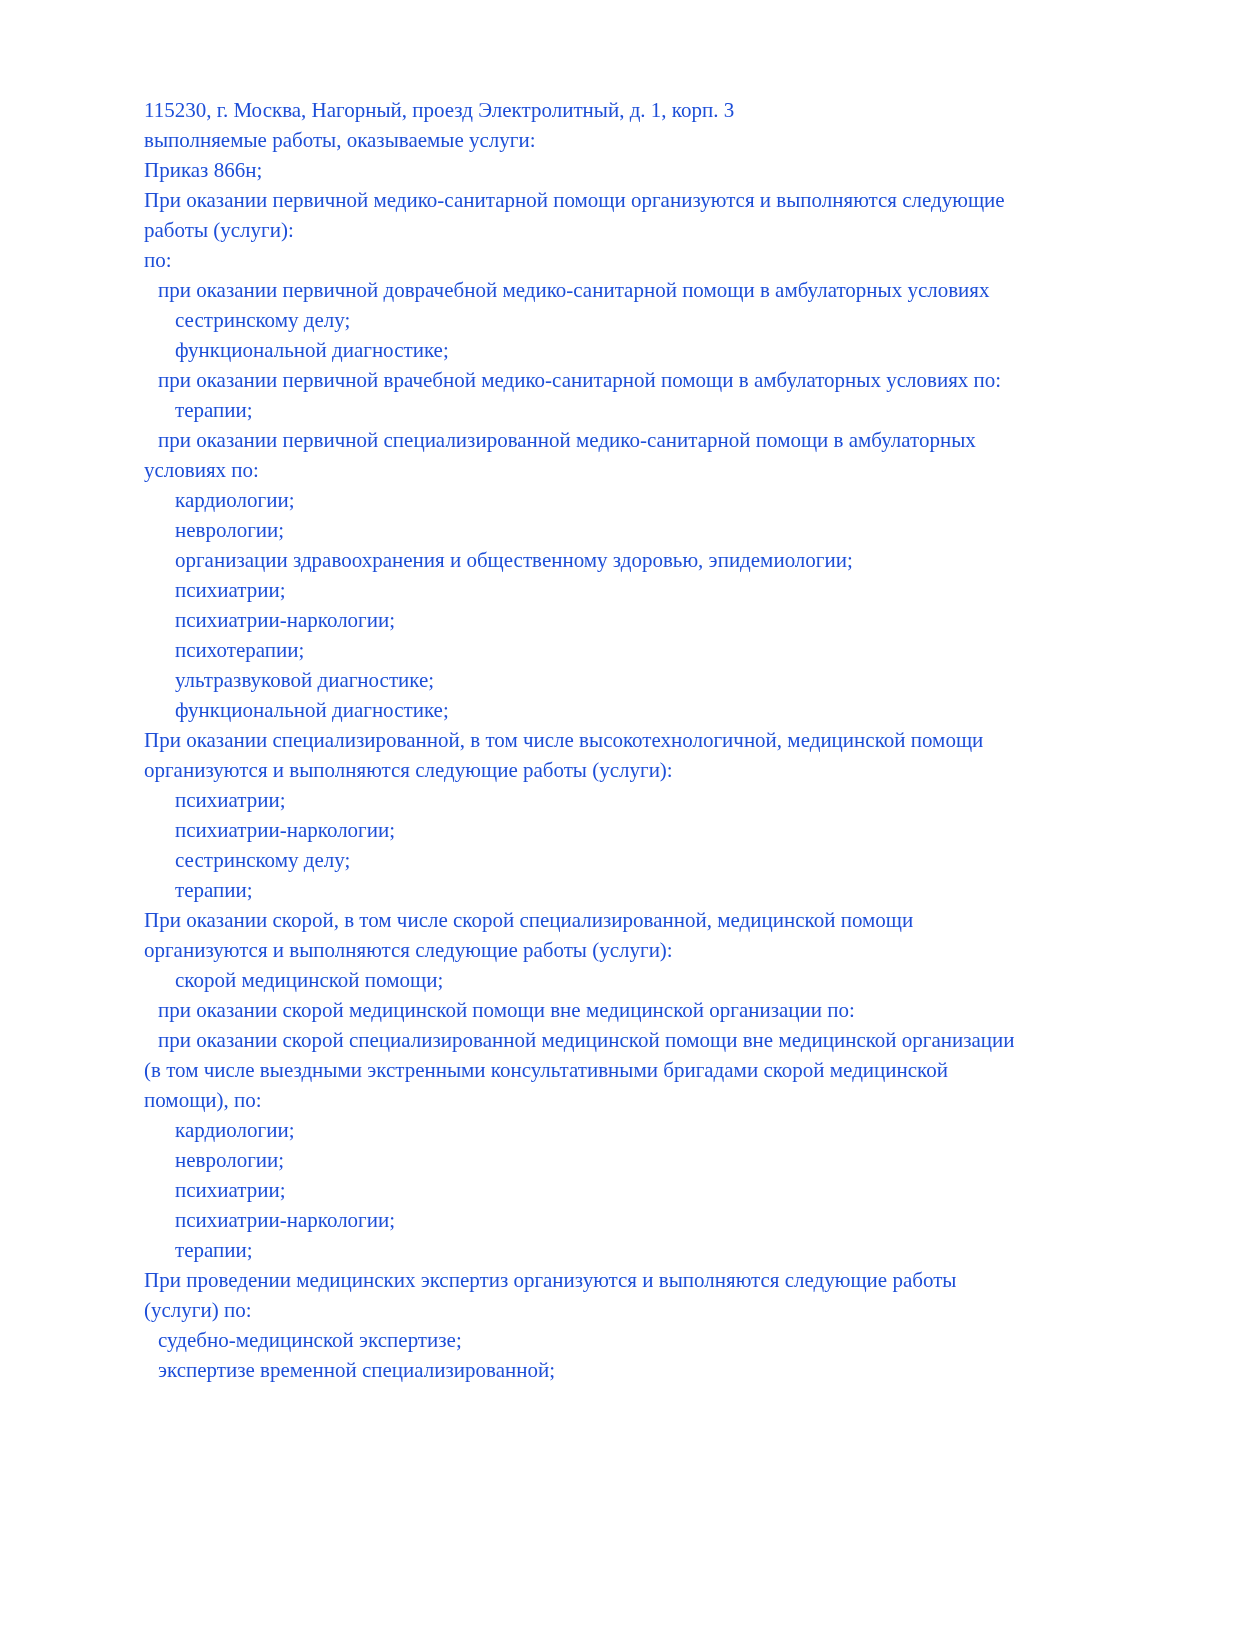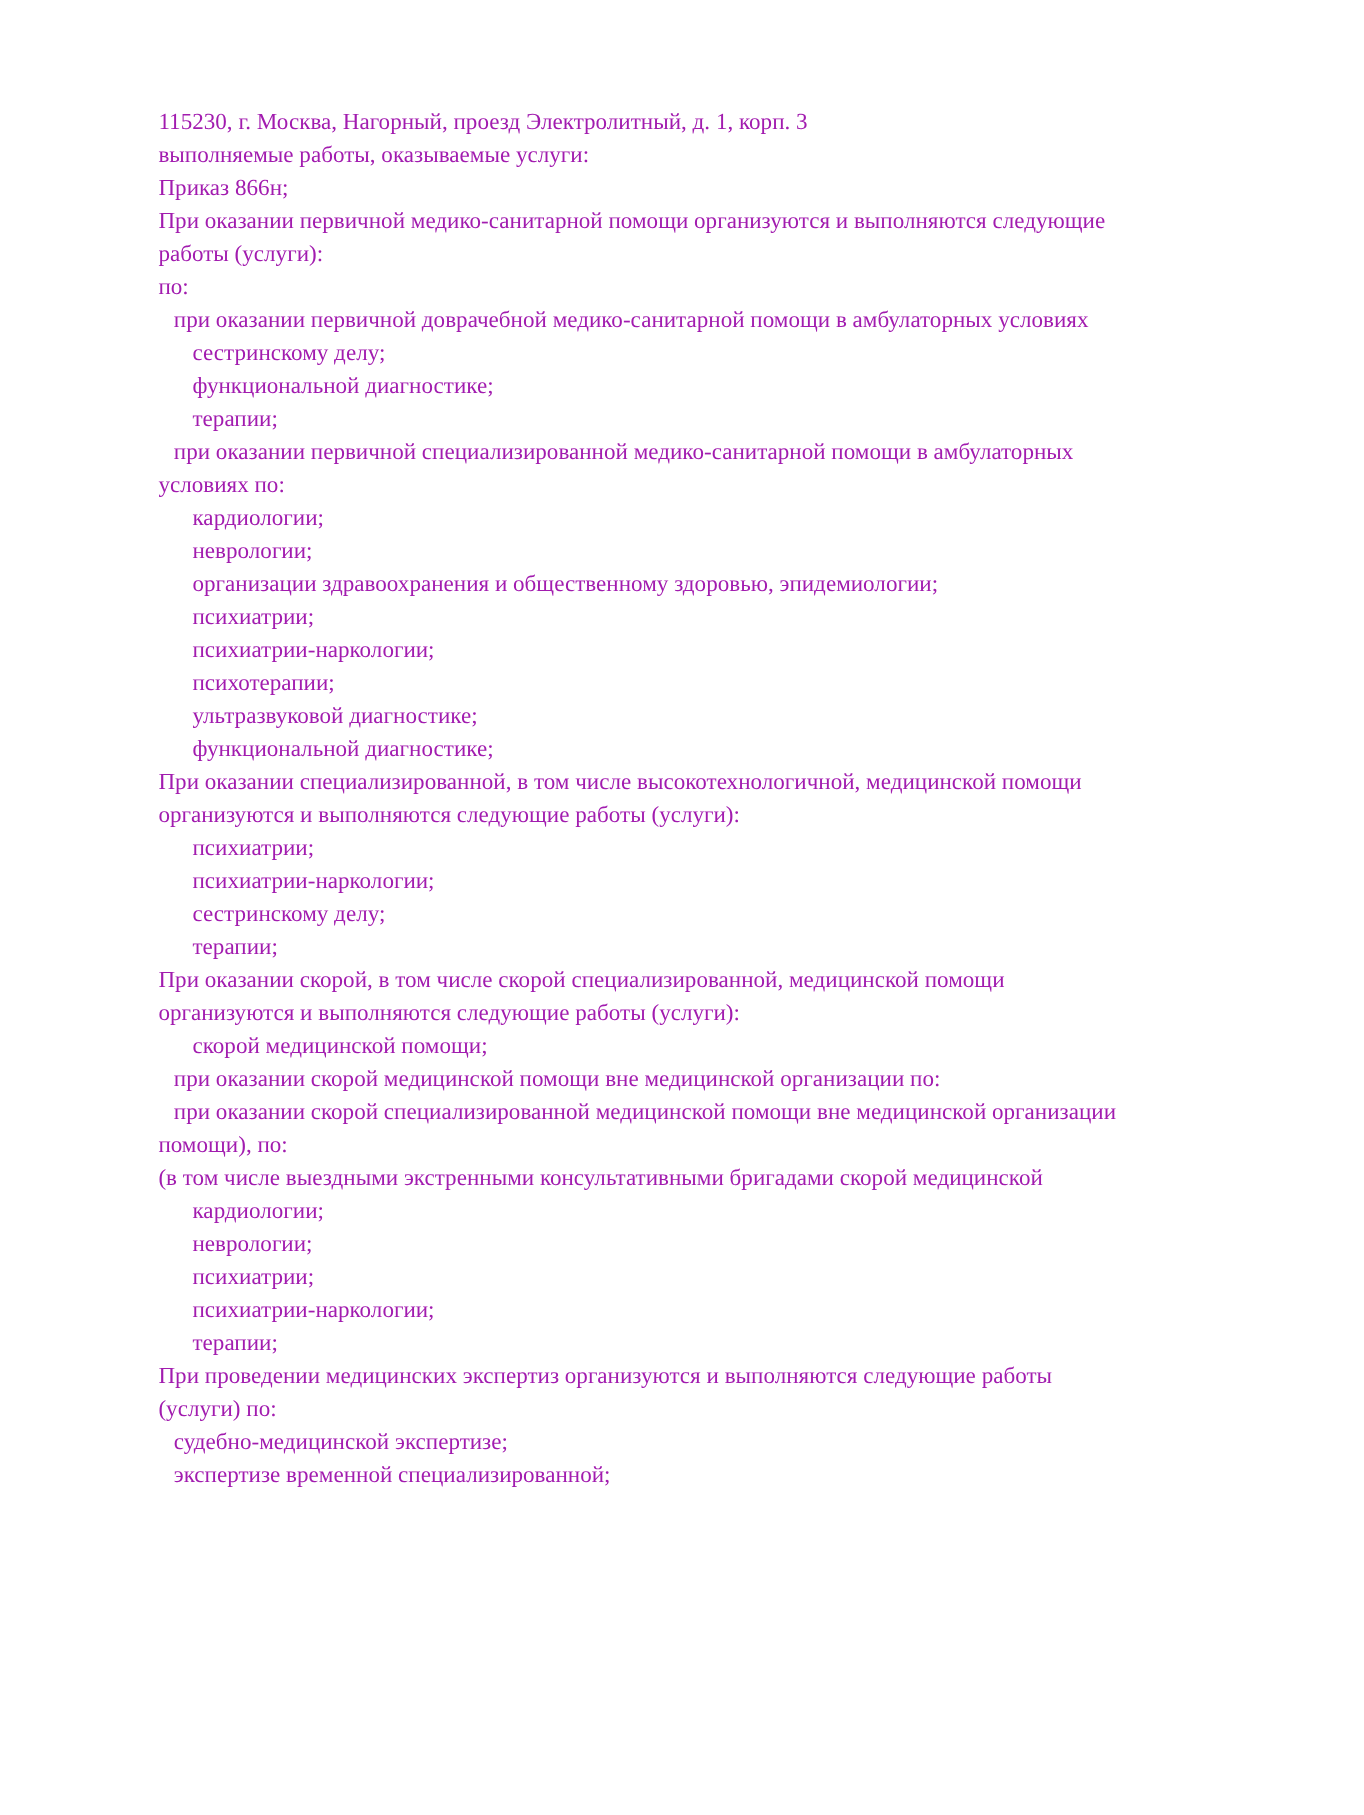--- a/index.html
+++ b/index.html
@@ -20,40 +20,41 @@
     position: absolute;
     left: 144px;
     top: 95px;
     width: 1010px;
   }
   .doc-line {
     font-size: 21px;
     line-height: 30px;
     height: 30px;
     white-space: pre;
-    color: #a21caf;
+    color: #1d4ed8;
   }
   .indent-0 { padding-left: 0; }
   .indent-1 { padding-left: 14px; }
   .indent-2 { padding-left: 31px; }
 </style>
 </head>
 <body>
 
 <div class="page">
   <div class="content">
       <div class="doc-line indent-0">115230, г. Москва, Нагорный, проезд Электролитный, д. 1, корп. 3</div>
       <div class="doc-line indent-0">выполняемые работы, оказываемые услуги:</div>
       <div class="doc-line indent-0">Приказ 866н;</div>
       <div class="doc-line indent-0">При оказании первичной медико-санитарной помощи организуются и выполняются следующие</div>
       <div class="doc-line indent-0">работы (услуги):</div>
       <div class="doc-line indent-0">по:</div>
       <div class="doc-line indent-1">при оказании первичной доврачебной медико-санитарной помощи в амбулаторных условиях</div>
       <div class="doc-line indent-2">сестринскому делу;</div>
       <div class="doc-line indent-2">функциональной диагностике;</div>
+      <div class="doc-line indent-1">при оказании первичной врачебной медико-санитарной помощи в амбулаторных условиях по:</div>
       <div class="doc-line indent-2">терапии;</div>
       <div class="doc-line indent-1">при оказании первичной специализированной медико-санитарной помощи в амбулаторных</div>
       <div class="doc-line indent-0">условиях по:</div>
       <div class="doc-line indent-2">кардиологии;</div>
       <div class="doc-line indent-2">неврологии;</div>
       <div class="doc-line indent-2">организации здравоохранения и общественному здоровью, эпидемиологии;</div>
       <div class="doc-line indent-2">психиатрии;</div>
       <div class="doc-line indent-2">психиатрии-наркологии;</div>
       <div class="doc-line indent-2">психотерапии;</div>
       <div class="doc-line indent-2">ультразвуковой диагностике;</div>
@@ -62,22 +63,22 @@
       <div class="doc-line indent-0">организуются и выполняются следующие работы (услуги):</div>
       <div class="doc-line indent-2">психиатрии;</div>
       <div class="doc-line indent-2">психиатрии-наркологии;</div>
       <div class="doc-line indent-2">сестринскому делу;</div>
       <div class="doc-line indent-2">терапии;</div>
       <div class="doc-line indent-0">При оказании скорой, в том числе скорой специализированной, медицинской помощи</div>
       <div class="doc-line indent-0">организуются и выполняются следующие работы (услуги):</div>
       <div class="doc-line indent-2">скорой медицинской помощи;</div>
       <div class="doc-line indent-1">при оказании скорой медицинской помощи вне медицинской организации по:</div>
       <div class="doc-line indent-1">при оказании скорой специализированной медицинской помощи вне медицинской организации</div>
+      <div class="doc-line indent-0">(в том числе выездными экстренными консультативными бригадами скорой медицинской</div>
       <div class="doc-line indent-0">помощи), по:</div>
-      <div class="doc-line indent-0">(в том числе выездными экстренными консультативными бригадами скорой медицинской</div>
       <div class="doc-line indent-2">кардиологии;</div>
       <div class="doc-line indent-2">неврологии;</div>
       <div class="doc-line indent-2">психиатрии;</div>
       <div class="doc-line indent-2">психиатрии-наркологии;</div>
       <div class="doc-line indent-2">терапии;</div>
       <div class="doc-line indent-0">При проведении медицинских экспертиз организуются и выполняются следующие работы</div>
       <div class="doc-line indent-0">(услуги) по:</div>
       <div class="doc-line indent-1">судебно-медицинской экспертизе;</div>
       <div class="doc-line indent-1">экспертизе временной специализированной;</div>
     </div>

